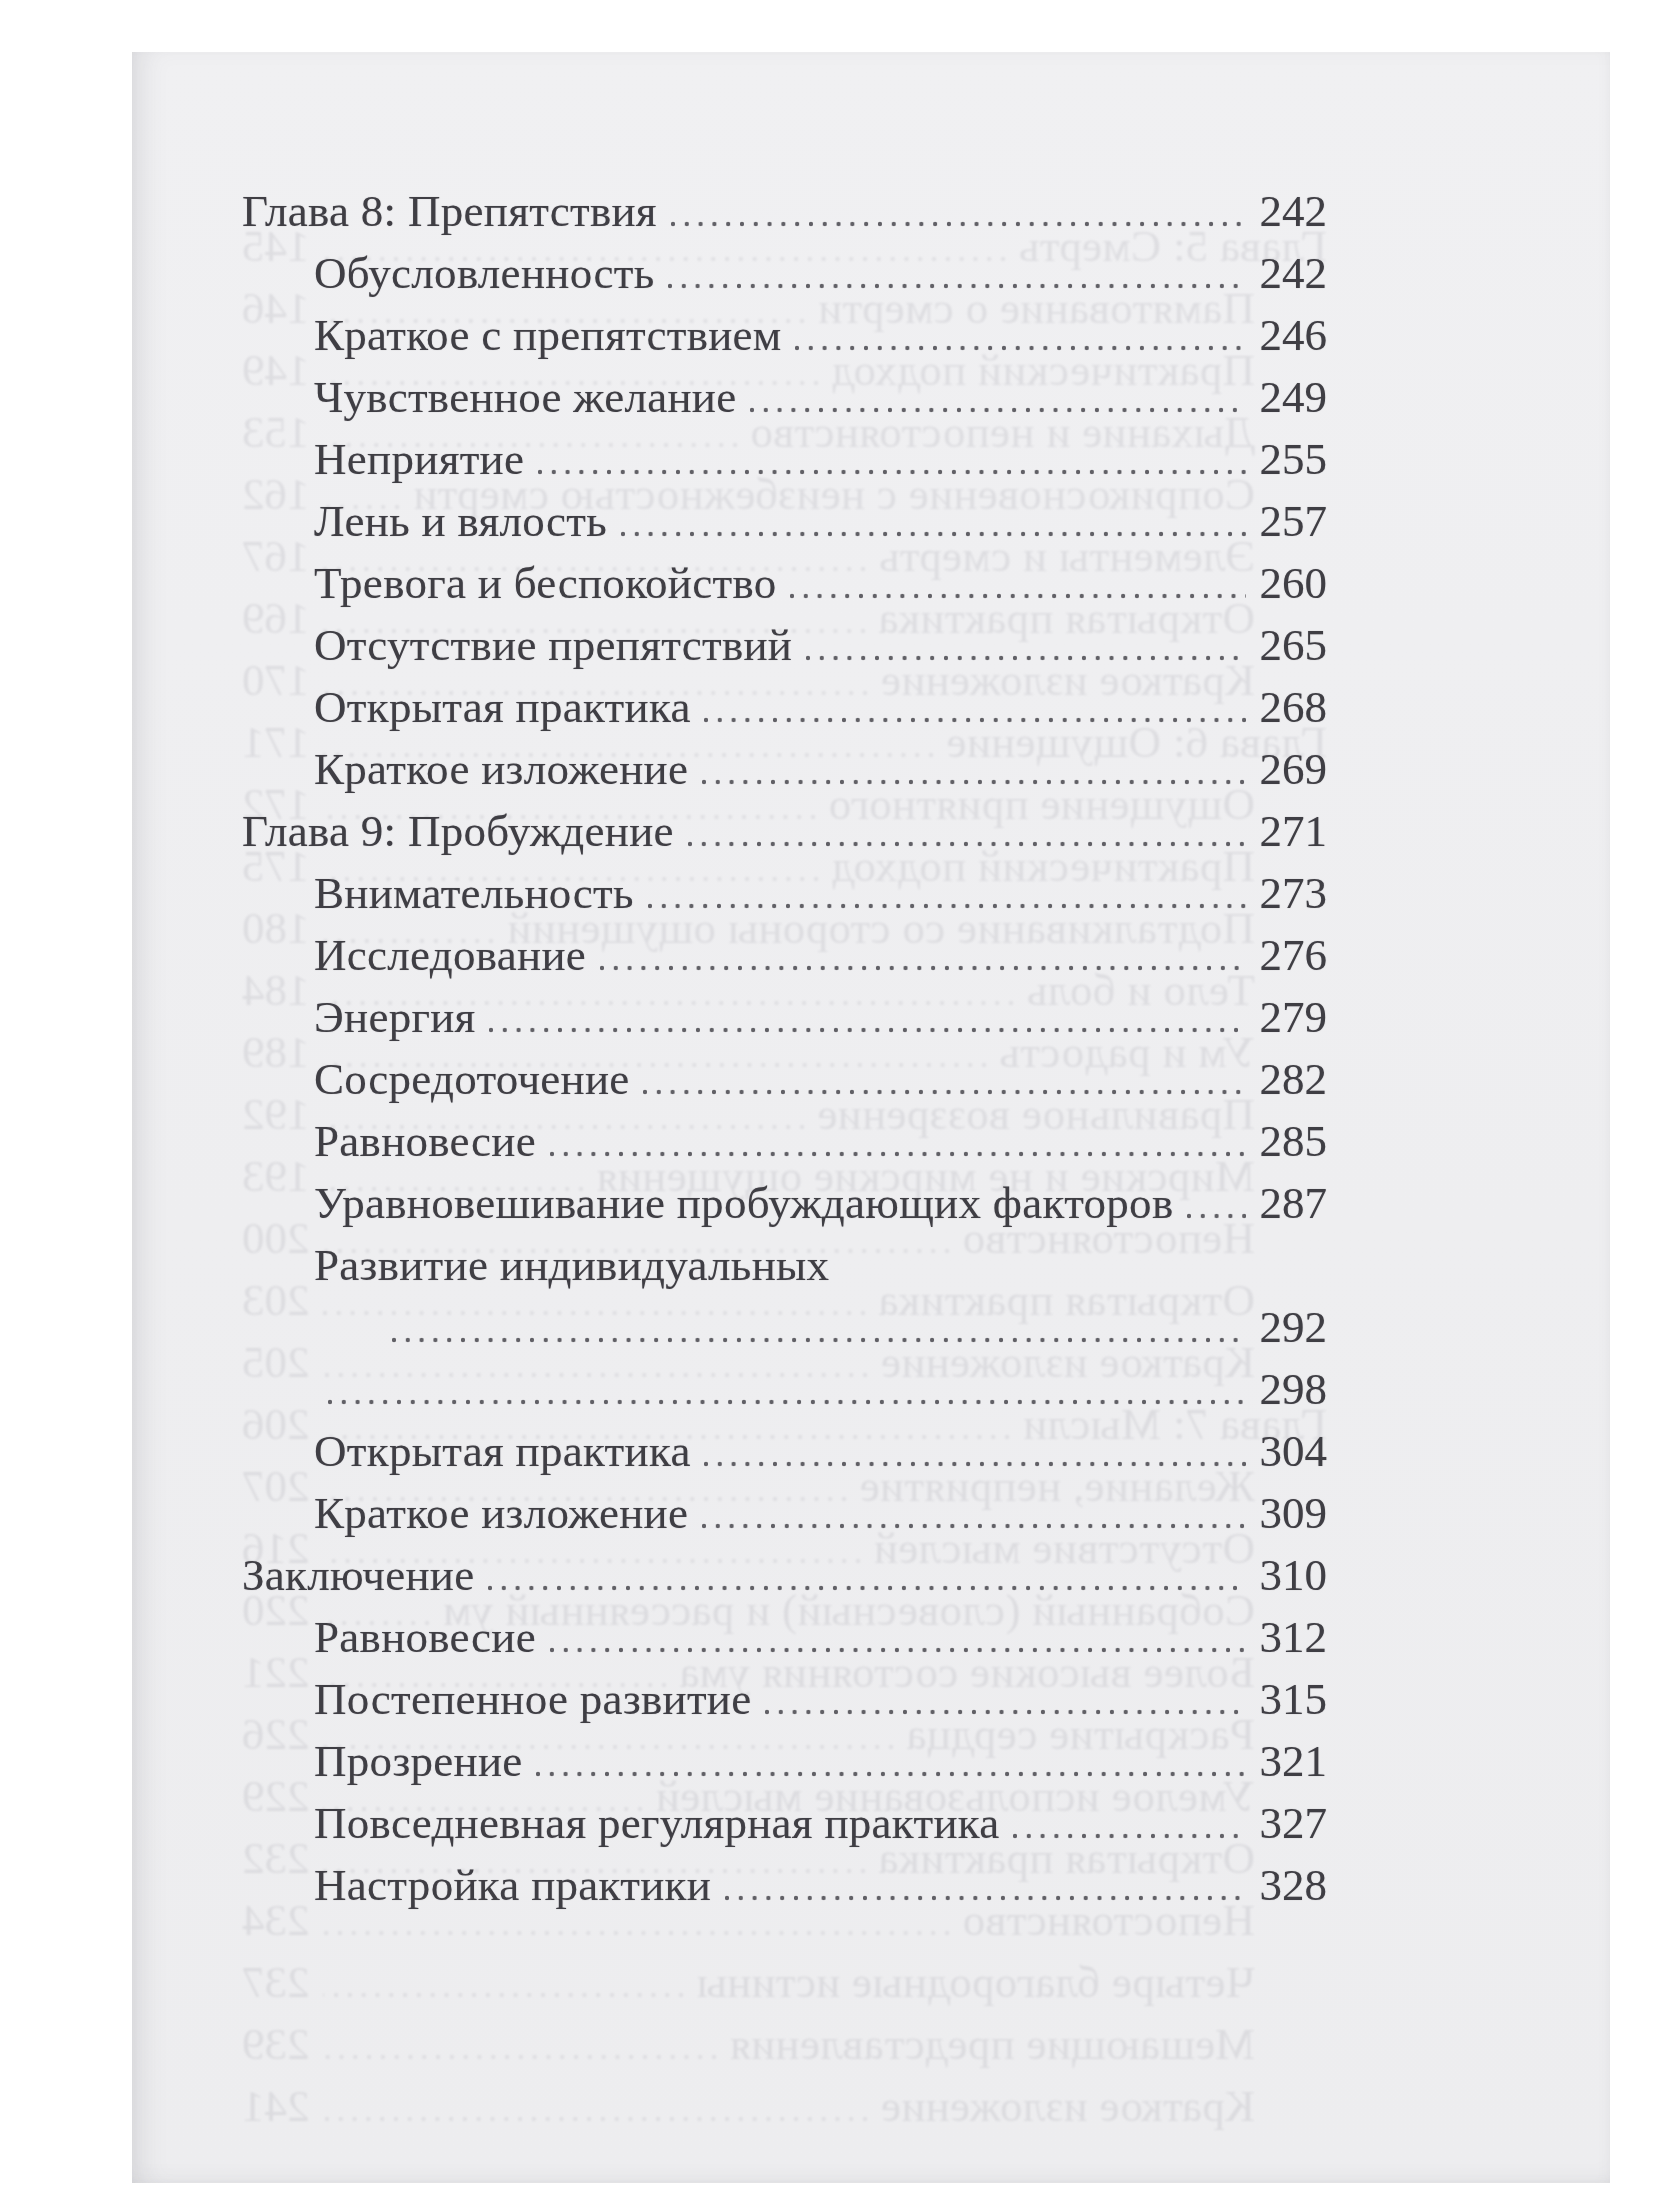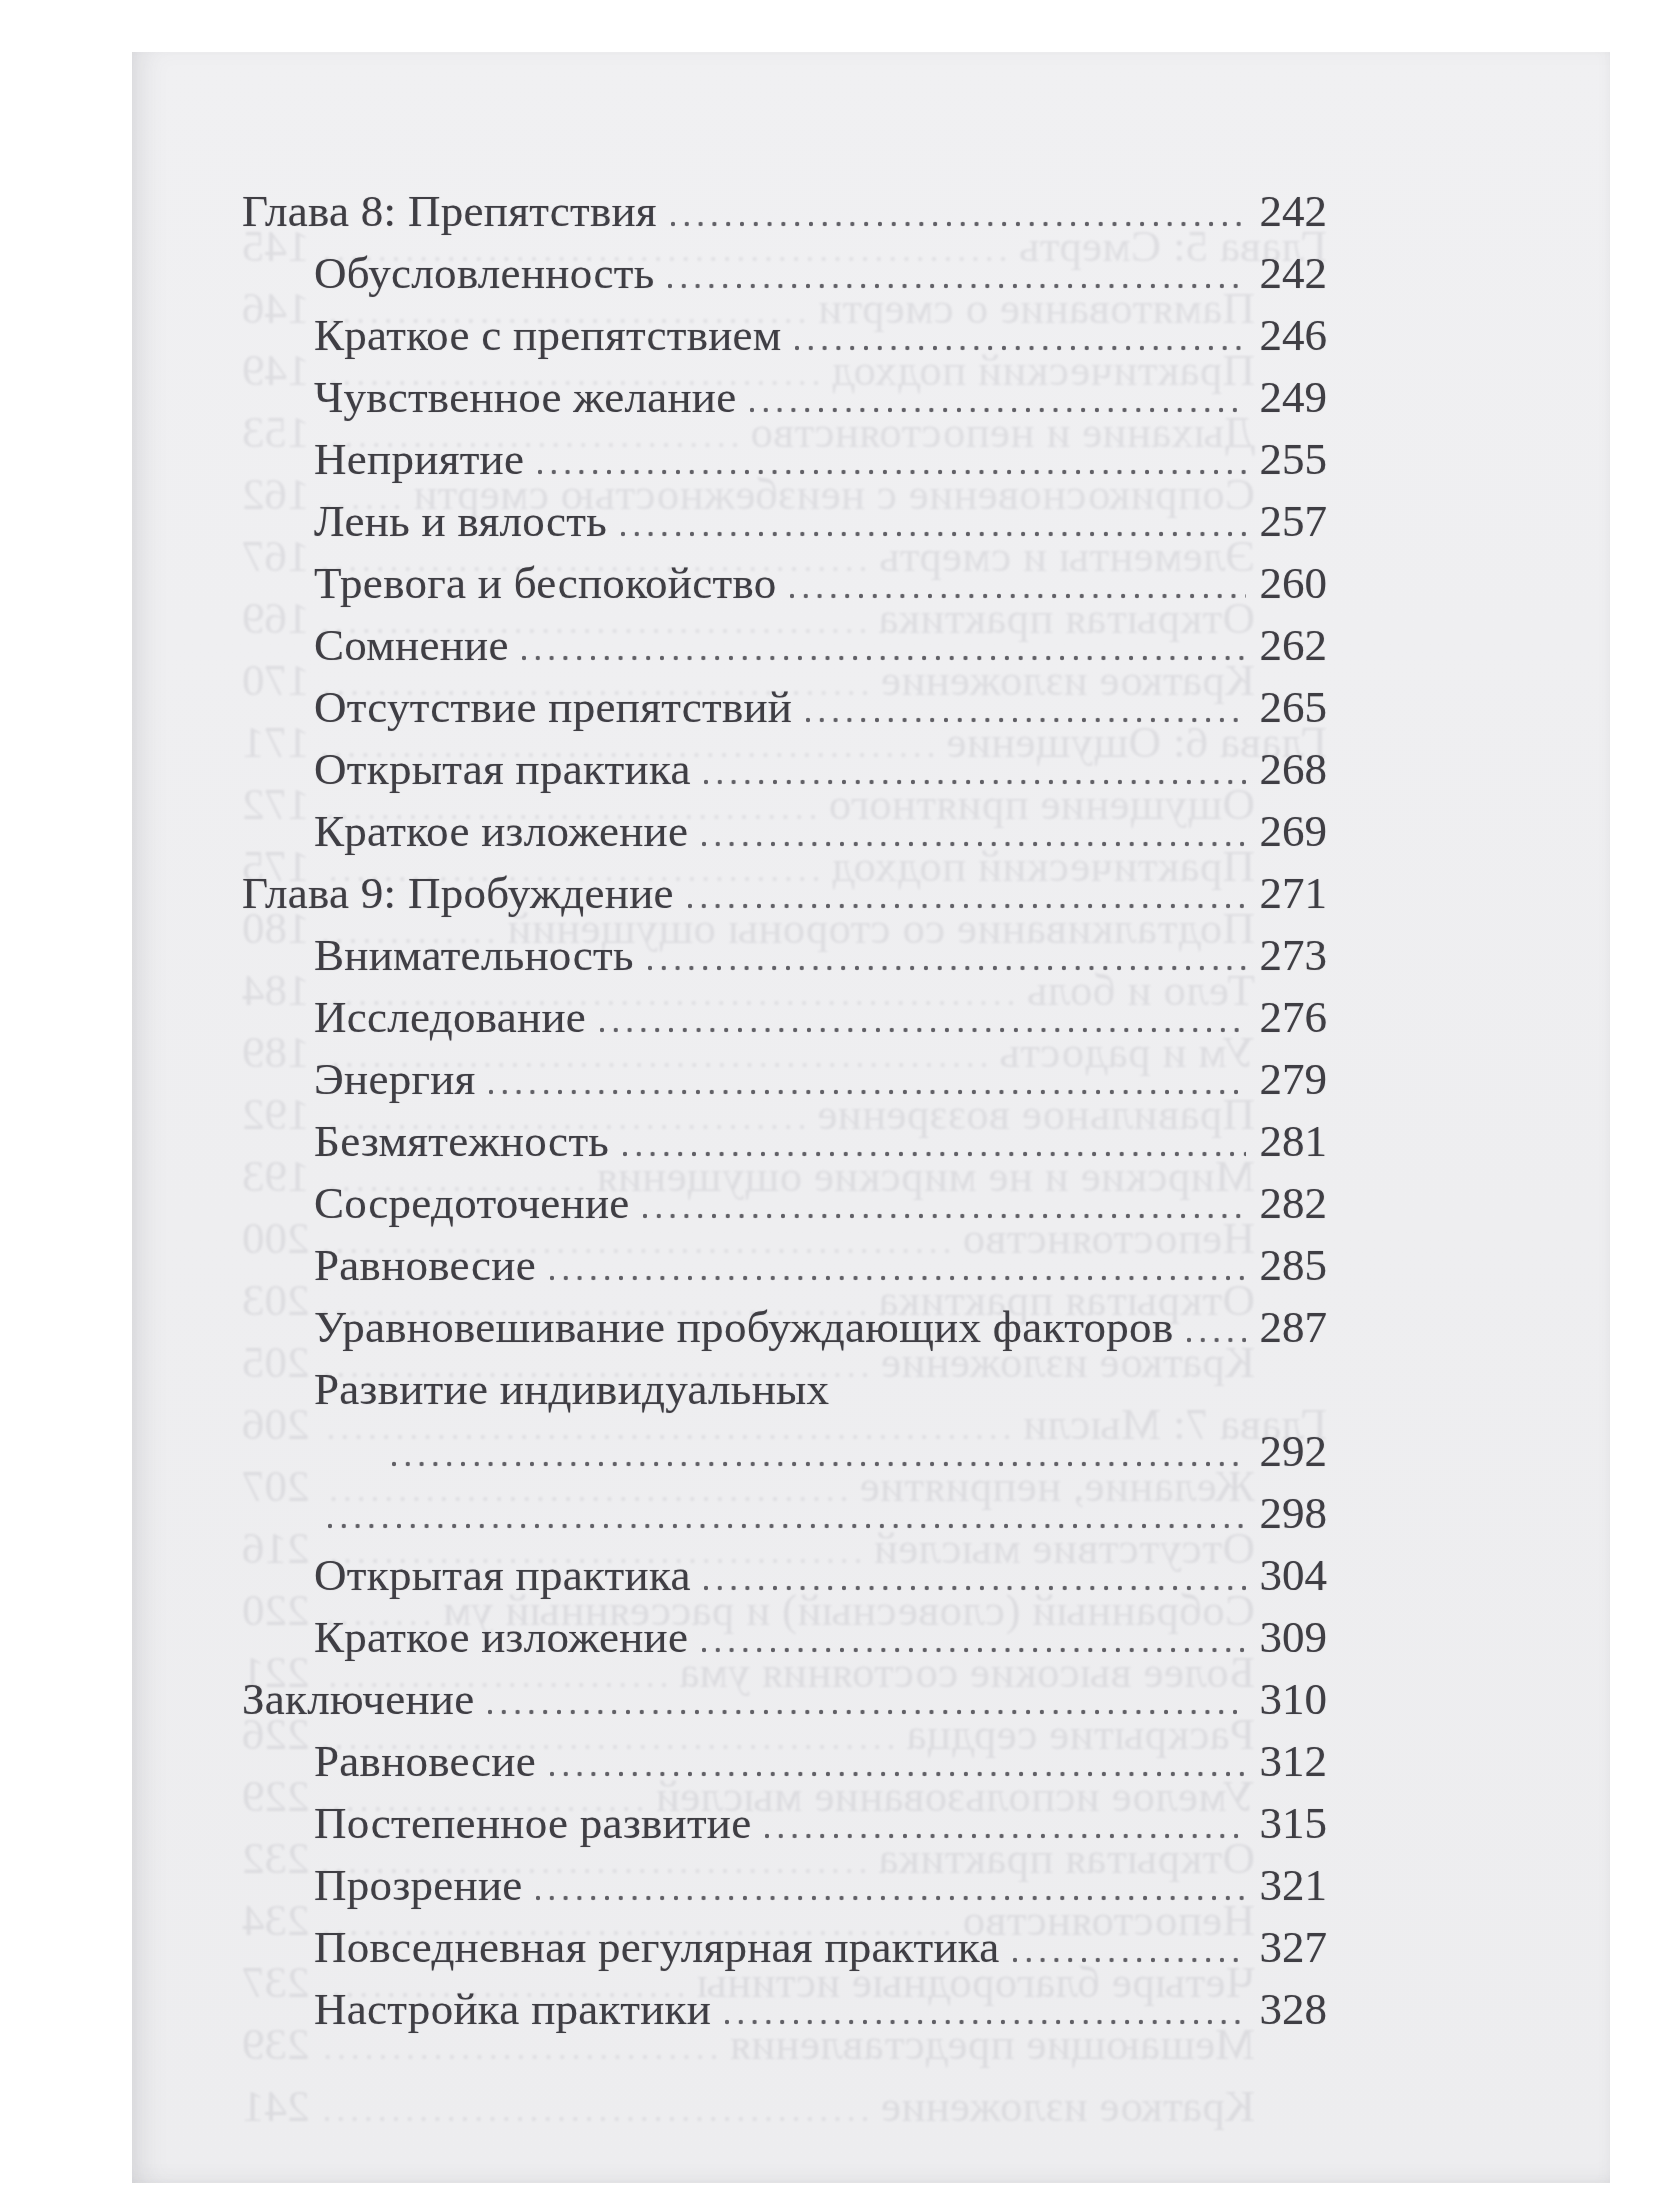--- a/index.html
+++ b/index.html
@@ -230,25 +230,20 @@
     <span class="t">Лень и вялость</span>
     <span class="dots"></span>
     <span class="p">257</span>
   </div>
         <div class="row lvl-1">
     <span class="t">Тревога и беспокойство</span>
     <span class="dots"></span>
     <span class="p">260</span>
   </div>
         <div class="row lvl-1">
-    <span class="t">Сомнение</span>
-    <span class="dots"></span>
-    <span class="p">262</span>
-  </div>
-        <div class="row lvl-1">
     <span class="t">Отсутствие препятствий</span>
     <span class="dots"></span>
     <span class="p">265</span>
   </div>
         <div class="row lvl-1">
     <span class="t">Открытая практика</span>
     <span class="dots"></span>
     <span class="p">268</span>
   </div>
         <div class="row lvl-1">
@@ -268,25 +263,20 @@
   </div>
         <div class="row lvl-1">
     <span class="t">Исследование</span>
     <span class="dots"></span>
     <span class="p">276</span>
   </div>
         <div class="row lvl-1">
     <span class="t">Энергия</span>
     <span class="dots"></span>
     <span class="p">279</span>
-  </div>
-        <div class="row lvl-1">
-    <span class="t">Безмятежность</span>
-    <span class="dots"></span>
-    <span class="p">281</span>
   </div>
         <div class="row lvl-1">
     <span class="t">Сосредоточение</span>
     <span class="dots"></span>
     <span class="p">282</span>
   </div>
         <div class="row lvl-1">
     <span class="t">Равновесие</span>
     <span class="dots"></span>
     <span class="p">285</span>

